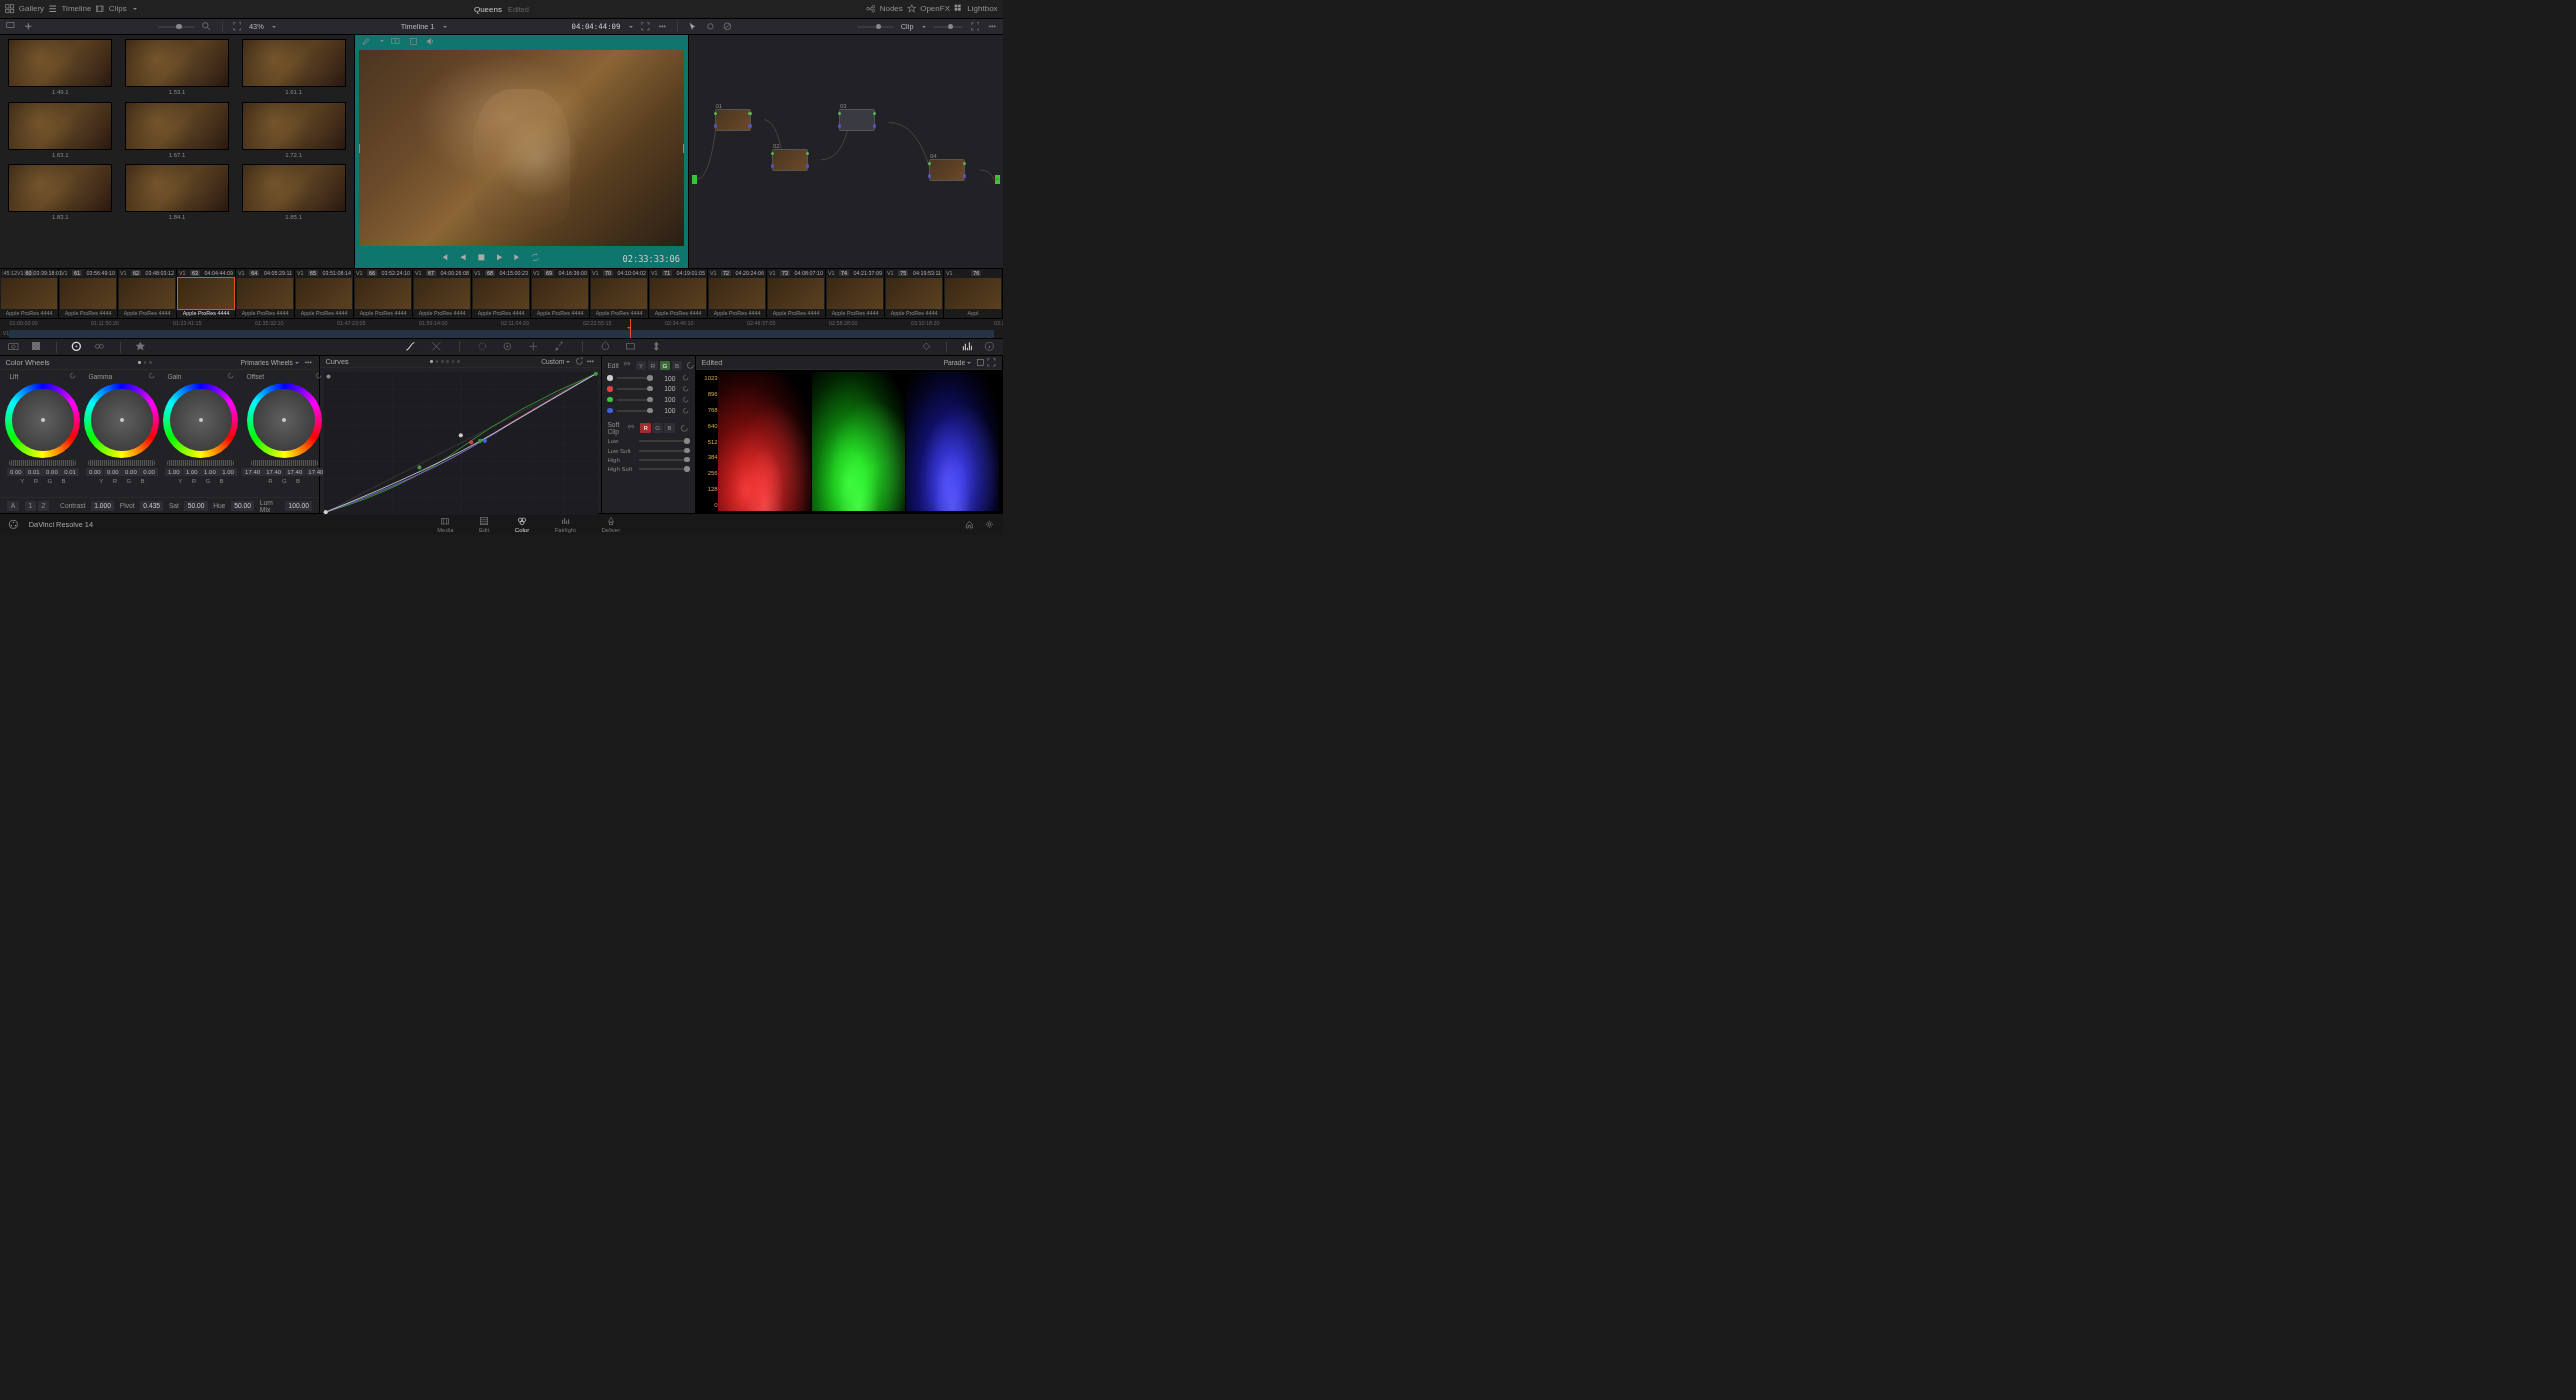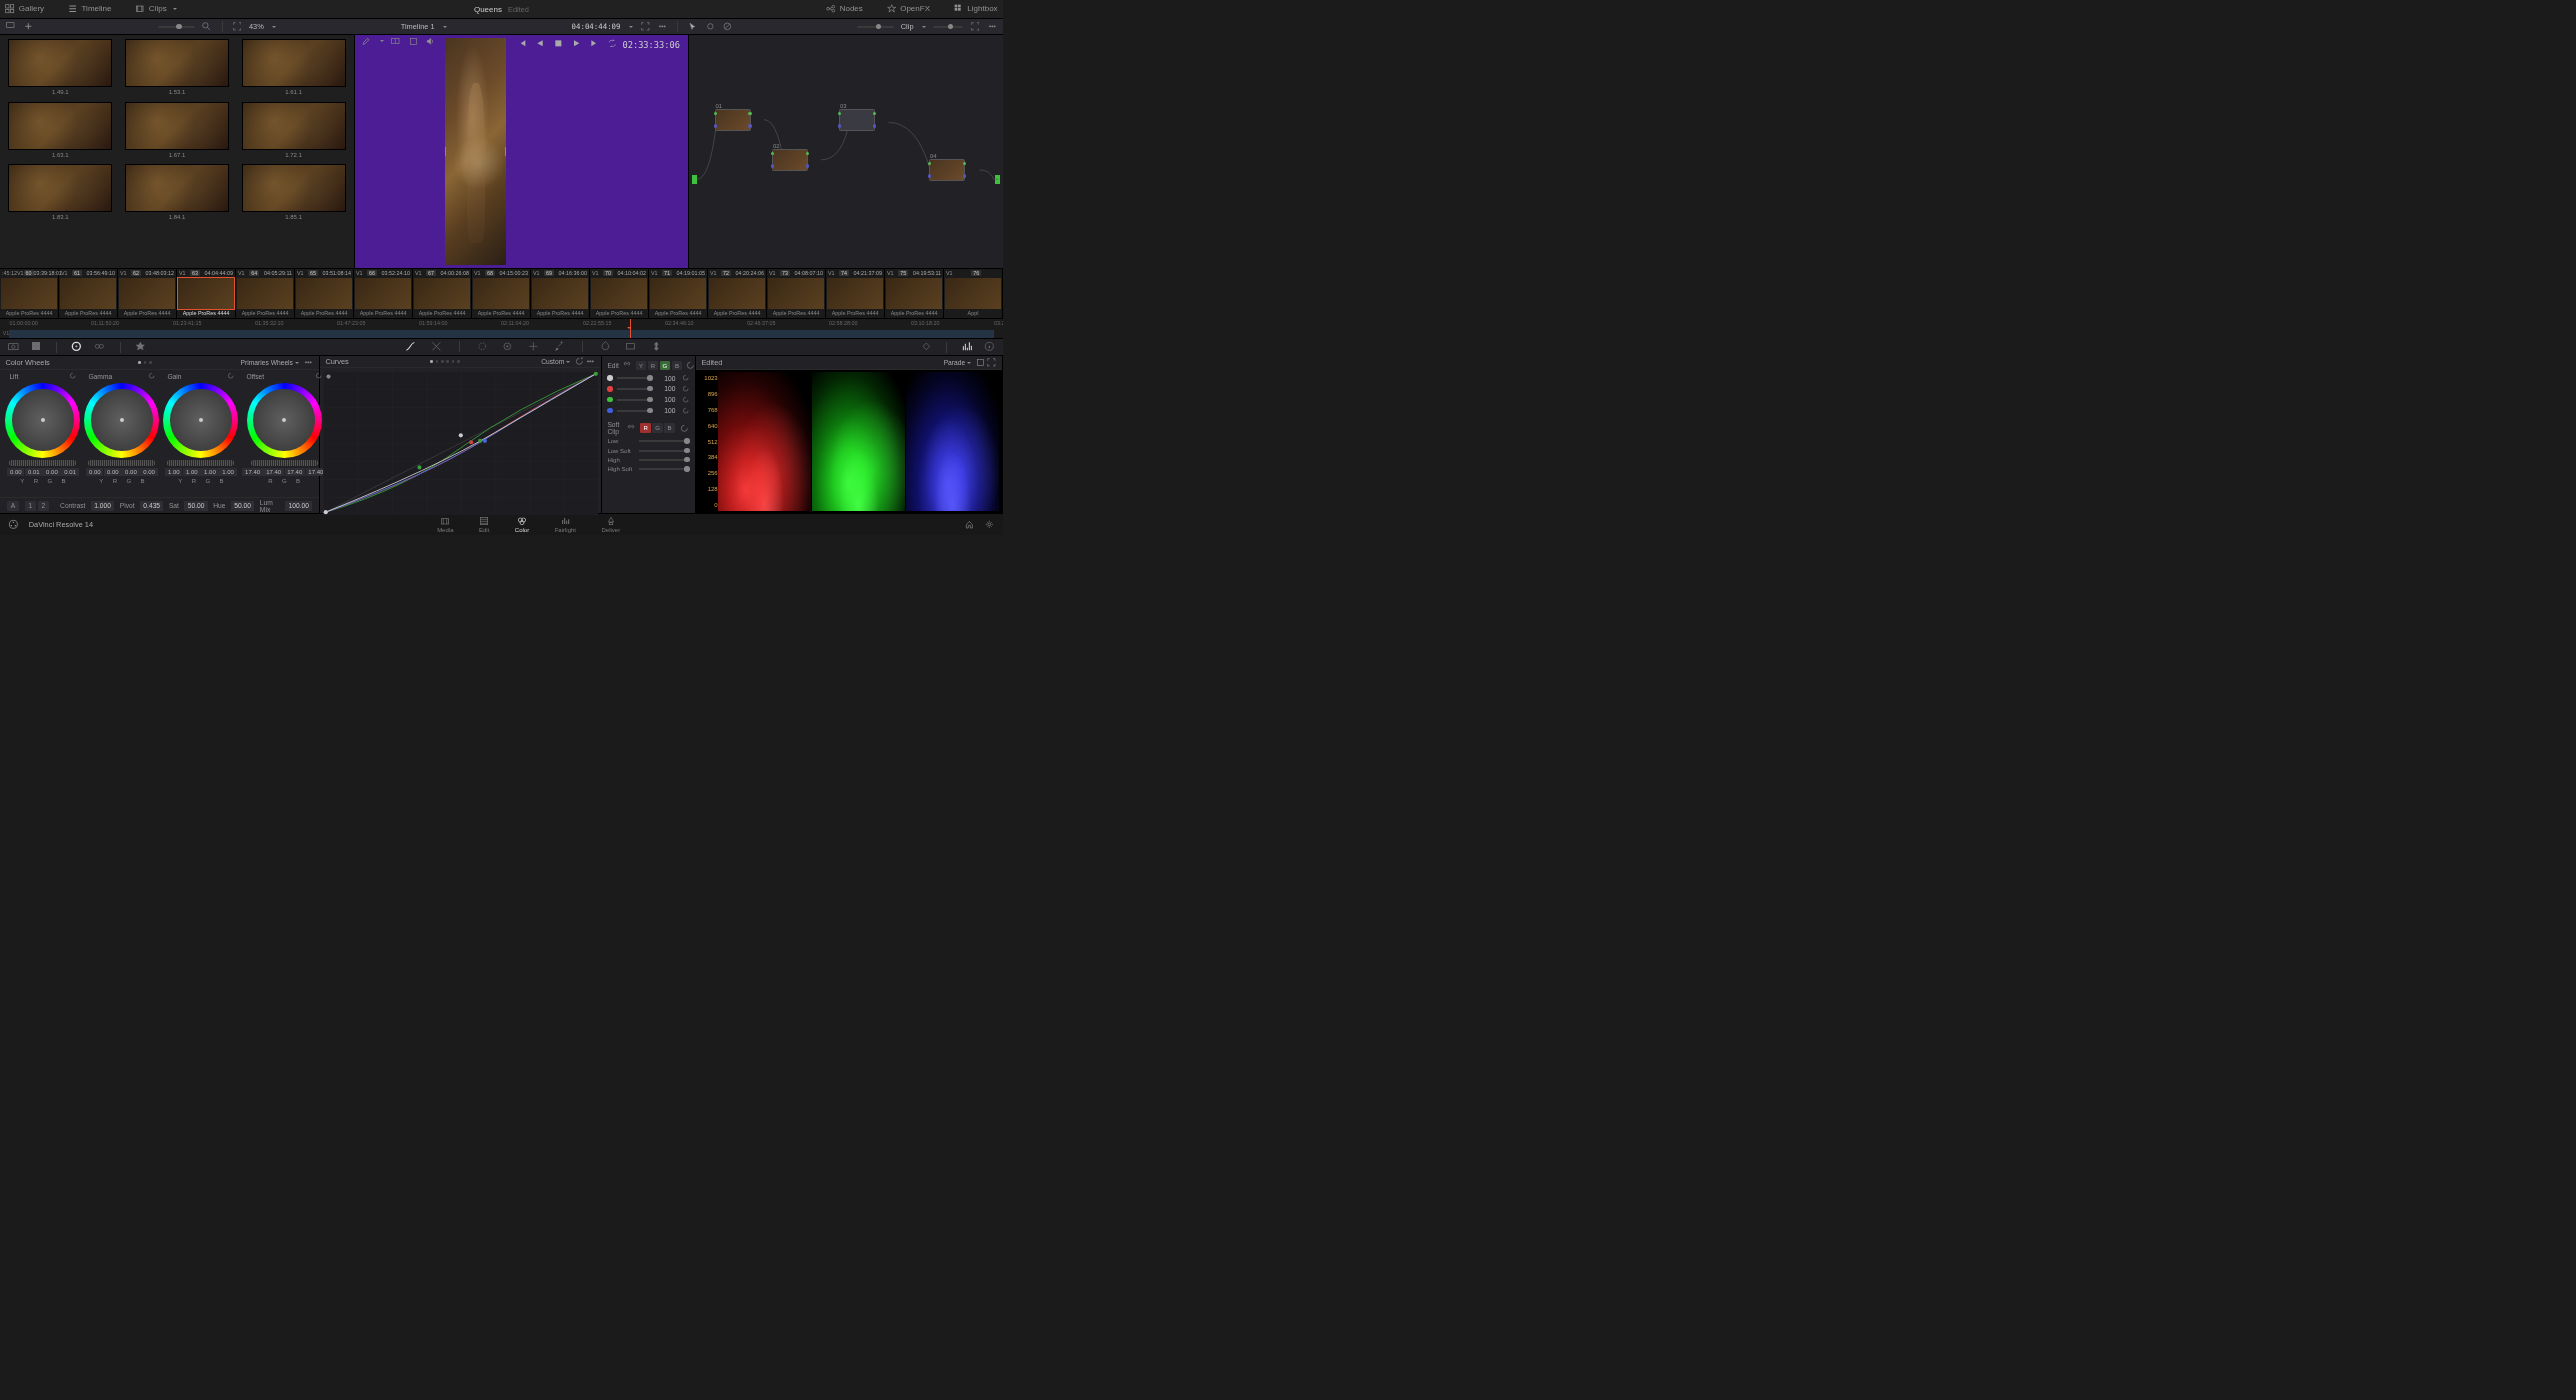--- a/index.html
+++ b/index.html
@@ -1,38 +1,38 @@
 <!DOCTYPE html>
 <html style="font-size:10.7px"><head>
 <meta charset="utf-8">
 <style>
 *{margin:0;padding:0;box-sizing:border-box;font-family:Arial,sans-serif;user-select:none}
 body{background:#1b1b1b;color:#929292;font-size:7.4px;overflow:hidden;width:1003px;height:545px}
 .topbar{height:19px;background:#212121;display:flex;align-items:center;padding:0 5.4px;border-bottom:0.7px solid #000}
-.topbar-left,.topbar-right{display:flex;gap:24px;align-items:flex-end}
+.topbar-left,.topbar-right{display:flex;gap:4px;align-items:flex-end}
 .topbar-center{flex:1;text-align:center}
 .tb-btn{display:flex;align-items:center;gap:4px;cursor:pointer;font-size:8px}
 .tb-btn svg{width:9.4px;height:9.4px;fill:#929292}
 .project-name{color:#ccc;font-size:8px}
 .project-status{color:#666;margin-left:4px}
 .toolbar2{height:16px;background:#28282e;display:flex;align-items:center;padding:0 5.4px;border-bottom:0.7px solid #000;gap:6.7px}
 .tb2-sep{width:0.7px;height:10.7px;background:#3a3a3a;margin:0 2.7px}
 .spacer{flex:1}
 .zoom-slider{width:37px;height:2px;background:#3a3a3a;border-radius:1.3px;position:relative}
 .zoom-slider::after{content:'';position:absolute;width:5.4px;height:5.4px;background:#888;border-radius:50%;top:-2px;left:50%}
 .icon-btn{width:10.7px;height:10.7px;display:flex;align-items:center;justify-content:center;cursor:pointer}
 .icon-btn svg{width:8.7px;height:8.7px;fill:#888;stroke:#888}
 .main-area{display:flex;height:233px}
 .gallery-panel{width:354px;background:#1f1f1f;overflow:auto;padding:4px 5.4px}
 .gallery-grid{display:grid;grid-template-columns:repeat(3,1fr);gap:6.7px}
 .gallery-item{display:flex;flex-direction:column;align-items:center;gap:2px}
 .g-thumb{width:104px;height:48px;background:linear-gradient(135deg,#3a2815,#5a4020,#2a1810);border:0.7px solid #000;position:relative;overflow:hidden}
 .g-thumb::before{content:'';position:absolute;inset:0;background:radial-gradient(circle at 30% 40%,rgba(200,150,80,0.3),transparent 50%),radial-gradient(circle at 70% 60%,rgba(100,80,50,0.2),transparent 40%)}
 .g-label{font-size:6px;color:#888}
-.viewer-panel{flex:1;background:#4c1d95;display:flex;flex-direction:row;border-left:0.7px solid #000}
+.viewer-panel{flex:1;background:#0f766e;display:flex;flex-direction:column;border-left:0.7px solid #000}
 .viewer-tb{height:12px;display:flex;align-items:center;gap:6.7px;padding:0 5.4px}
 .viewer-img{flex:1;margin:2.7px 4px;background:linear-gradient(135deg,#4a3520 0%,#6b4a2a 30%,#8a6535 50%,#5a3f20 70%,#2a1f15 100%);position:relative;overflow:hidden}
 .viewer-img::before{content:'';position:absolute;inset:0;background:radial-gradient(ellipse at 45% 35%,rgba(220,180,130,0.4),transparent 35%),radial-gradient(circle at 55% 55%,rgba(240,220,180,0.3),transparent 20%)}
 .viewer-img::after{content:'';position:absolute;left:35%;top:20%;width:30%;height:70%;background:linear-gradient(180deg,rgba(180,140,90,0.3),rgba(100,70,40,0.2));border-radius:40% 40% 20% 20%}
 .green-marker{position:absolute;width:5.4px;height:9.4px;background:#3ec23e;top:48%}
 .transport{height:19px;display:flex;align-items:center;padding:0 8px;gap:5.4px}
 .transport-center{flex:1;display:flex;justify-content:center;gap:9.4px}
 .transport-btn{cursor:pointer}
 .transport-btn svg{width:8.7px;height:8.7px;fill:#aaa}
 .timecode{color:#ccc;font-size:8.7px;font-family:monospace}

